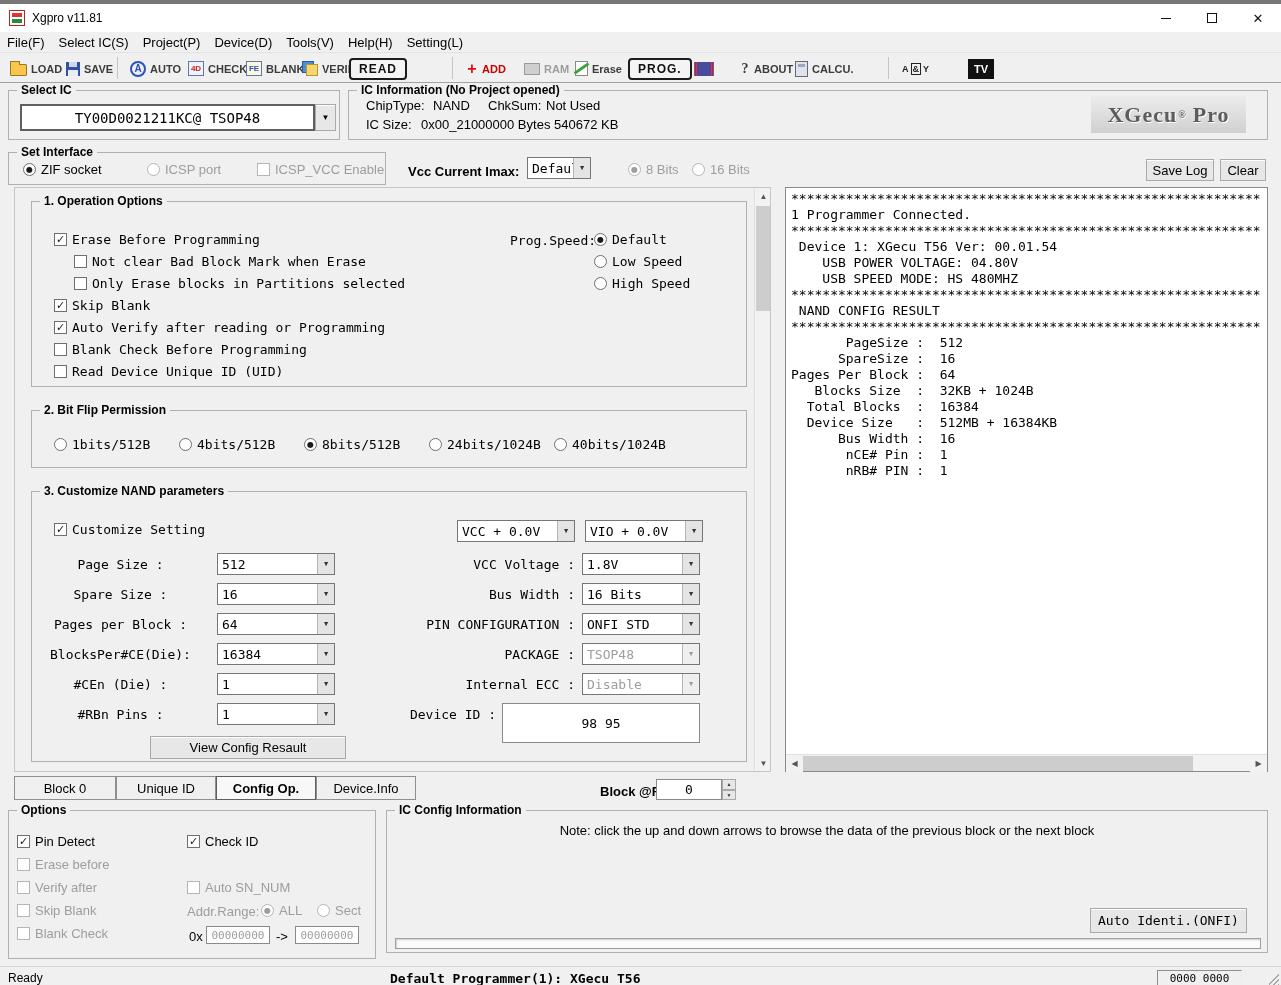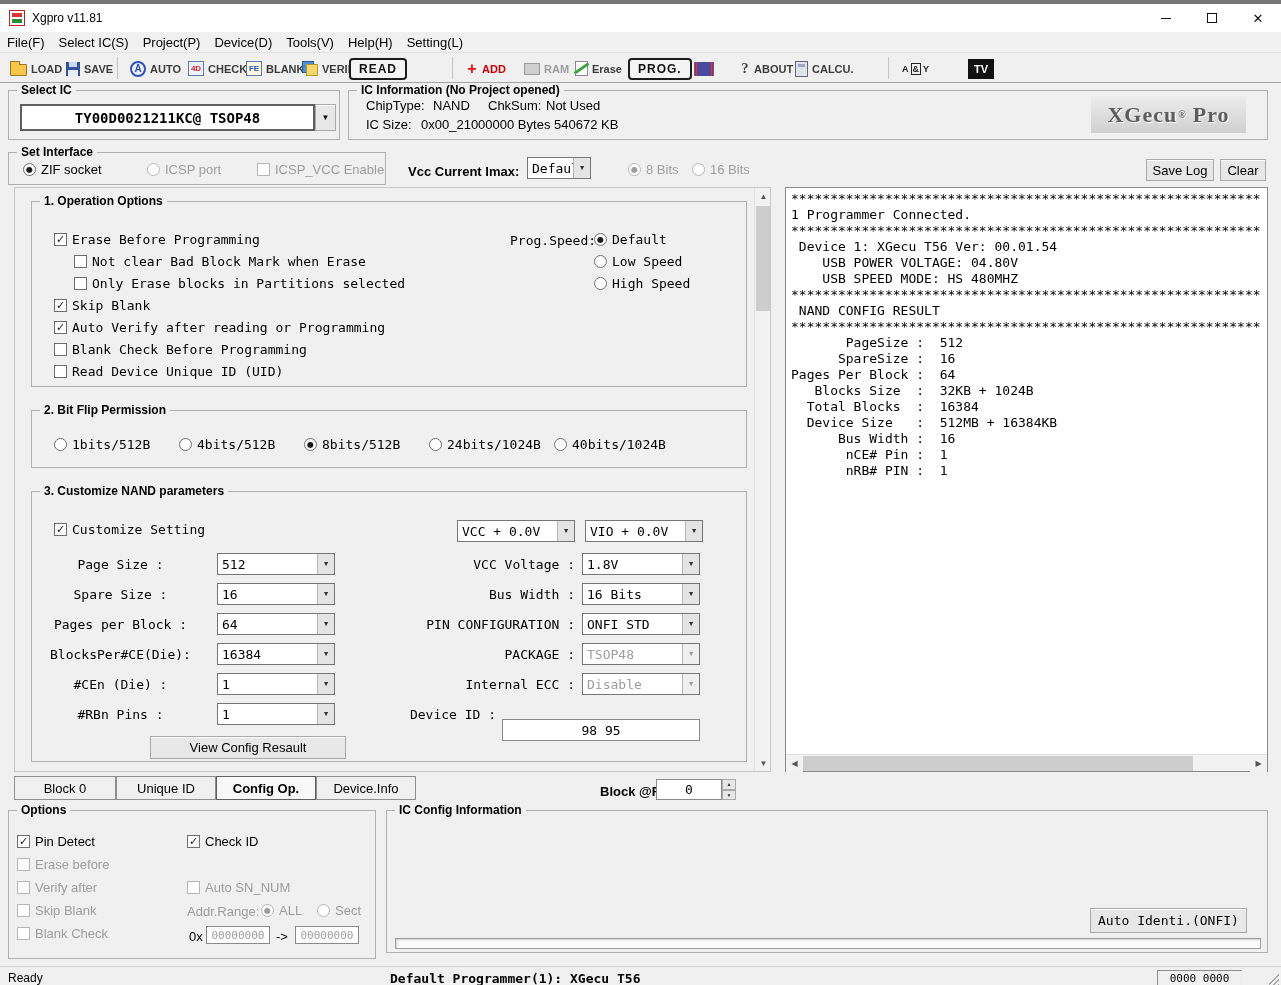--- a/index.html
+++ b/index.html
@@ -192,21 +192,21 @@
           <span>Y</span>
         </span>
     </div>
     <div class="tb-item" style="left:968px">
       <span class="ic ic-tv">TV</span>
     </div>
   </div>
 
   <div class="groupbox" style="left:8px;top:86px;width:332px;height:50px">
     <span class="legend">Select IC</span>
-    <div class="field" style="left:11px;top:13px;width:295px;height:27px;border:2px solid #5f5f5f;font-weight:bold;font-size:14px">
+    <div class="field" style="left:11px;top:13px;width:295px;height:27px;border:2px solid #5f5f5f;font-weight:normal;font-size:14px">
       <span>TY00D0021211KC@ TSOP48</span>
     </div>
     <div class="winbtn" style="left:306px;top:13px;width:21px;height:27px">
       <span style="font-size:8px">▼</span>
     </div>
   </div>
 
   <div class="groupbox" style="left:348px;top:86px;width:920px;height:50px">
     <span class="legend">IC Information (No Project opened)</span>
     <span class="abs" style="left:17px;top:7px">ChipType:</span>
@@ -437,21 +437,21 @@
         <span class="val">TSOP48</span>
         <span class="cbtn">▼</span>
       </div>
       <span class="frlabel" style="left:300px;width:243px;top:185px">Internal ECC :</span>
       <div class="combo dis" style="left:550px;top:181px;width:118px">
         <span class="val">Disable</span>
         <span class="cbtn">▼</span>
       </div>
 
       <span class="frlabel" style="left:300px;width:164px;top:215px">Device ID :</span>
-      <div class="field" style="left:470px;top:227px;width:198px;height:22px">
+      <div class="field" style="left:470px;top:211px;width:198px;height:40px">
         <span>98 95</span>
       </div>
 
       <div class="winbtn mono" style="left:118px;top:244px;width:196px;height:23px;font-family:Liberation Sans, sans-serif">
         <span>View Config Resault</span>
       </div>
     </div>
 
     <div class="vscroll" style="left:739px;top:0;width:17px;height:584px">
       <div class="sb-arrow" style="left:0;top:0">▲</div>
@@ -570,20 +570,21 @@
       <span>00000000</span>
     </div>
     <span class="abs" style="left:267px;top:118px">-&gt;</span>
     <div class="field" style="left:286px;top:115px;width:64px;height:18px;font-size:11px;color:#9d9d9d">
       <span>00000000</span>
     </div>
   </div>
 
   <div class="groupbox" style="left:386px;top:806px;width:882px;height:143px">
     <span class="legend">IC Config Information</span>
+    <div class="abs" style="left:0;top:12px;width:100%;text-align:center;white-space:normal">Note: click the up and down arrows to browse the data of the previous block or the next block</div>
     <div class="winbtn" style="left:703px;top:97px;width:157px;height:25px;font-family:'DejaVu Sans Mono',monospace">
       <span>Auto Identi.(ONFI)</span>
     </div>
     <div class="progress" style="left:8px;top:127px;width:866px;height:11px"></div>
   </div>
 
   <div class="statusbar">
     <span class="abs" style="left:8px;top:4px;font-size:12px">Ready</span>
     <span class="abs mono bold" style="left:390px;top:4px">Default Programmer(1): XGecu T56</span>
     <div class="counterbox">

